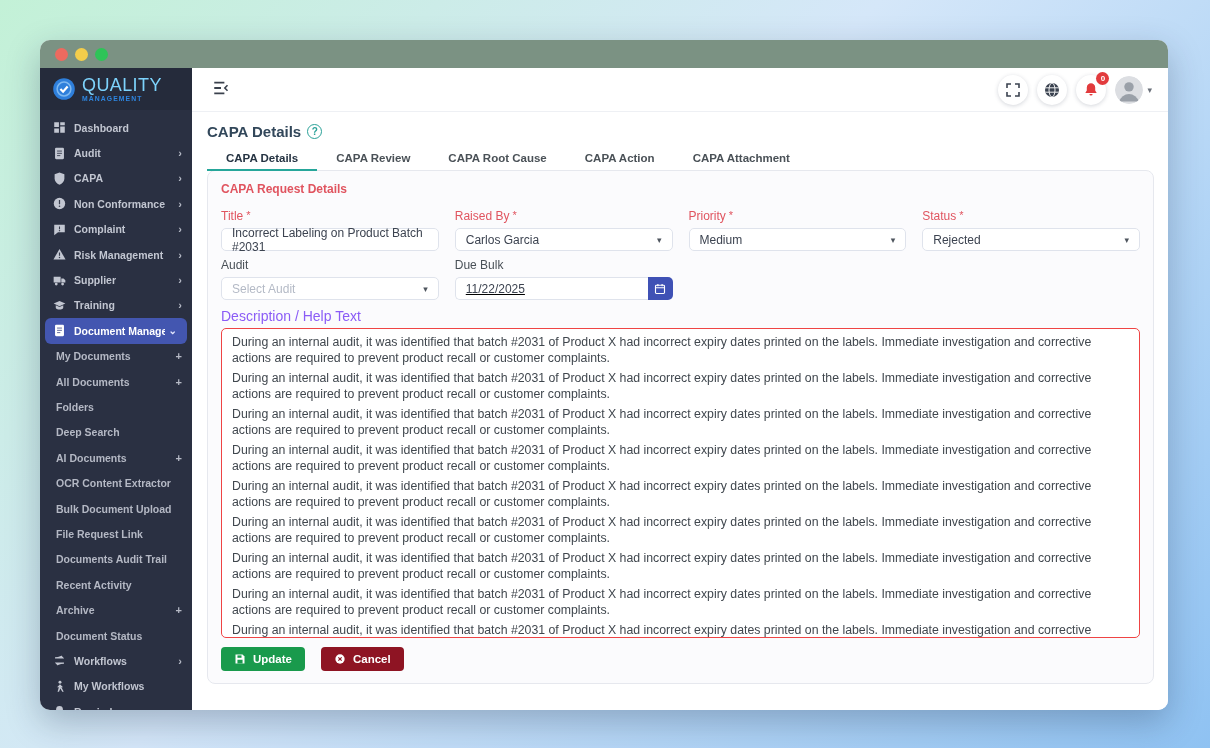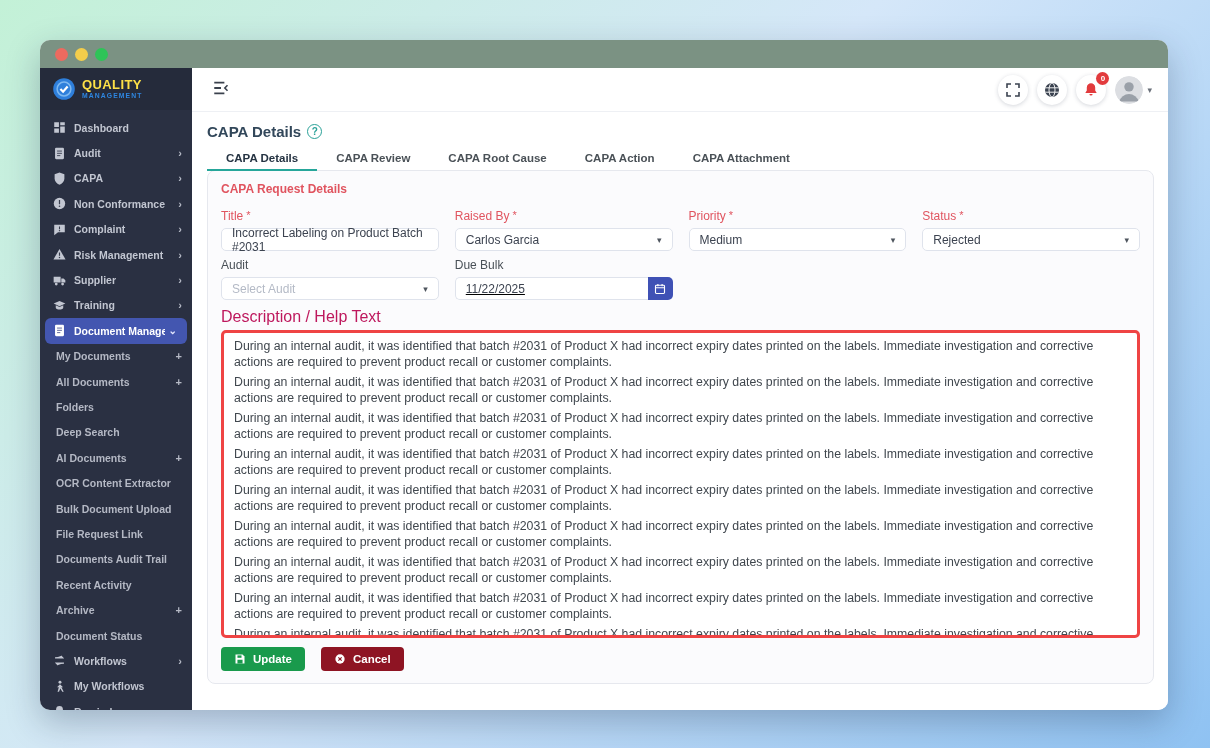--- a/index.html
+++ b/index.html
@@ -17,21 +17,21 @@
   .titlebar { height:28px; background:#7b9283; flex:0 0 28px; display:flex; align-items:center; padding-left:15px; gap:7px; }
   .dot { width:13px; height:13px; border-radius:50%; }
   .dot.red{ background:#ed6a5f; } .dot.yellow{ background:#f3cd4b; } .dot.green{ background:#2ec458; }
   .app-body { flex:1; display:flex; min-height:0; }
 
   
   .sidebar { width:152px; flex:0 0 152px; background:#2a3042; display:flex; flex-direction:column; overflow:hidden; }
   .logo { height:42px; flex:0 0 42px; background:#252b3b; display:flex; align-items:center; padding-left:12px; gap:6px; }
   .logo svg { width:24px; height:24px; }
   .logo-text { line-height:1; }
-  .logo-l1 { color:#fde047; font-size:13px; font-weight:bold; letter-spacing:.4px; }
+  .logo-l1 { color:#7dd3fc; font-size:18px; font-weight:normal; letter-spacing:.4px; }
   .logo-l2 { color:#2e86e0; font-size:6.8px; font-weight:bold; letter-spacing:1.1px; margin-top:2px; }
   .side-menu { flex:1; padding:5px 0 0 0; overflow:hidden; }
   .side-item { display:flex; align-items:center; height:25.4px; padding:0 10px 0 13px; cursor:pointer;
                color:#c2c6d1; font-size:10.5px; font-weight:bold; }
   .side-item .s-icon { width:13px; height:13px; margin-right:8px; flex:0 0 13px; display:inline-flex; }
   .side-item .s-icon svg { width:13px; height:13px; fill:currentColor; }
   .side-item .s-label { flex:1; white-space:nowrap; overflow:hidden; }
   .side-item .s-suffix { font-size:11px; color:#b6bac6; margin-left:4px; }
   .side-item .s-suffix.down { font-size:10px; }
   .side-item.sub { padding-left:16px; color:#b4b8c4; font-weight:bold; }
@@ -78,22 +78,22 @@
              align-items:center; padding:0 10px; font-size:12px; color:#3c4350; }
   .control.select { cursor:pointer; justify-content:space-between; }
   .control .ph { color:#b4bac6; }
   .sel-caret { font-size:9px; color:#4e555e; }
   .date-group { display:flex; height:23px;text-decoration:underline; }
   .date-group .control { flex:1; border-radius:5px 0 0 5px; border-right:none; }
   .date-btn { width:25px; background:#3f51b5; border-radius:0 5px 5px 0; display:flex; align-items:center;
               justify-content:center; cursor:pointer; }
   .date-btn svg { width:12px; height:12px; }
 
-  .desc-label { font-size:16px; color:#be185d; margin-top:8px; margin-bottom:4px; }
-  .desc-box { flex:1; border:3px solid #ef4444; border-radius:5px; background:#fff; padding:5px 10px;
+  .desc-label { font-size:14px; color:#8b5cf6; margin-top:8px; margin-bottom:4px; }
+  .desc-box { flex:1; border:1px solid #ef4444; border-radius:5px; background:#fff; padding:5px 10px;
               overflow:hidden; font-size:12.3px; color:#40474e; line-height:1.34; }
   .desc-box p { margin-bottom:3px; }
 
   .btn-row { margin-top:9px; display:flex; gap:16px; flex:0 0 auto; }
   .btn { display:inline-flex; align-items:center; gap:7px; height:24px; padding:0 13px; border-radius:4px;
          color:#fff; font-size:11.5px; font-weight:bold; cursor:pointer; border:none; }
   .btn svg { width:12px; height:12px; }
   .btn.update { background:#199a4c; }
   .btn.cancel { background:#8e1423; }
 </style>

